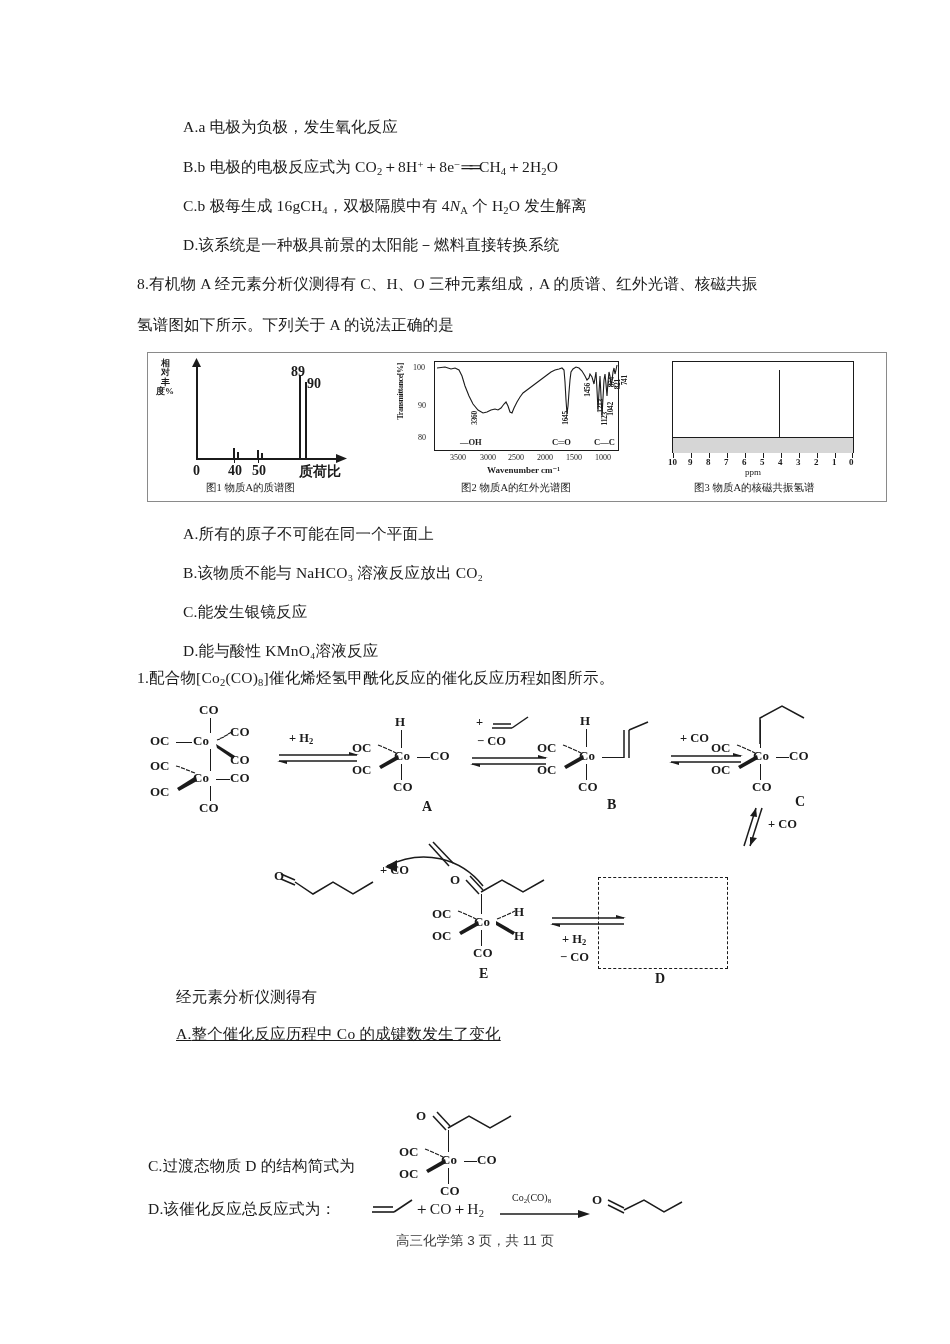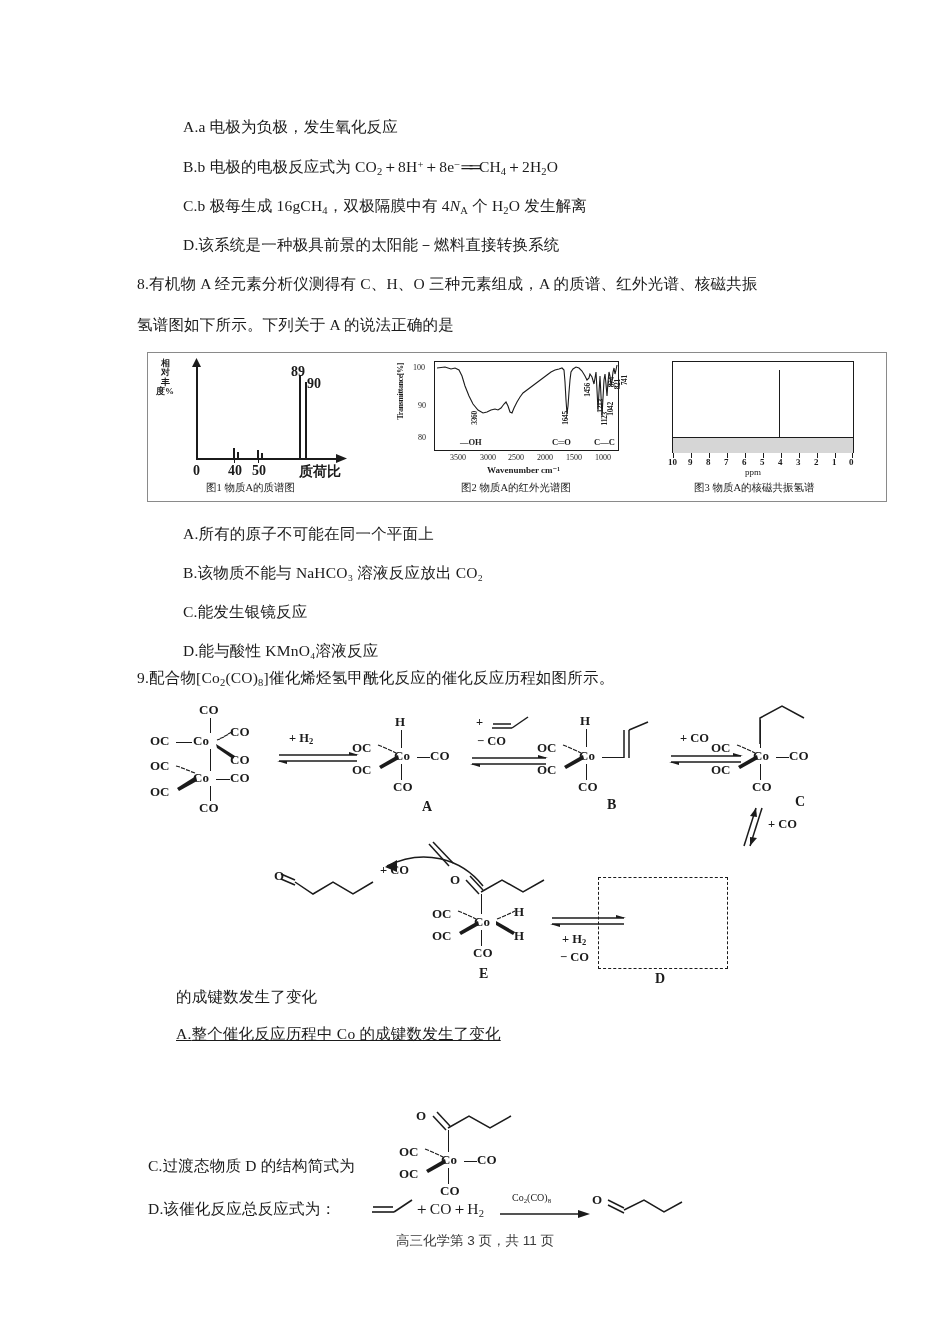--- a/index.html
+++ b/index.html
@@ -342,21 +342,21 @@
     <span>B.</span><span>该物质不能与 NaHCO₃ 溶液反应放出 CO₂</span>
   </div>
   <div class="para" style="left:183px; top:600px;">
     <span>C.</span><span>能发生银镜反应</span>
   </div>
   <div class="para" style="left:183px; top:639px;">
     <span>D.</span><span>能与酸性 KMnO₄溶液反应</span>
   </div>
 
   <div class="para" style="left:137px; top:666px;">
-    <span>9.配合物[Co</span><sub>2</sub><span>(CO)</span><sub>8</sub><span>]催化烯烃氢甲酰化反应的催化反应历程如图所示。</span>
+    <span>1.配合物[Co</span><sub>2</sub><span>(CO)</span><sub>8</sub><span>]催化烯烃氢甲酰化反应的催化反应历程如图所示。</span>
   </div>
 
   <div id="scheme">
 
     <div>
       <div class="chem" style="left:49px; top:2px;"><span>CO</span></div>
       <div class="vbond" style="left:60px; top:18px; height:15px;"></div>
       <div class="chem" style="left:0px; top:33px;"><span>OC</span></div>
       <div class="bond" style="left:26px; top:42px; width:16px;"></div>
       <div class="chem" style="left:43px; top:33px;"><span>Co</span></div>
@@ -603,21 +603,21 @@
       <span>− CO</span>
     </div>
 
     <div class="dashbox" style="left:448px; top:177px; width:128px; height:90px;"></div>
     <div class="struct-letter" style="left:505px; top:271px;">
       <span>D</span>
     </div>
   </div>
 
   <div class="para" style="left:176px; top:985px;">
-    <span>的成键数发生了变化</span>
+    <span>经元素分析仪测得有</span>
   </div>
   <div class="para" style="left:176px; top:1022px;text-decoration:underline;">
     <span>A.</span><span>整个催化反应历程中 Co 的成键数发生了变化</span>
   </div>
 
   <div class="para" style="left:148px; top:1154px;">
     <span>C.</span><span>过渡态物质 D 的结构简式为</span>
   </div>
 
   <div style="position:absolute; left:395px; top:1108px; width:170px; height:90px;">

